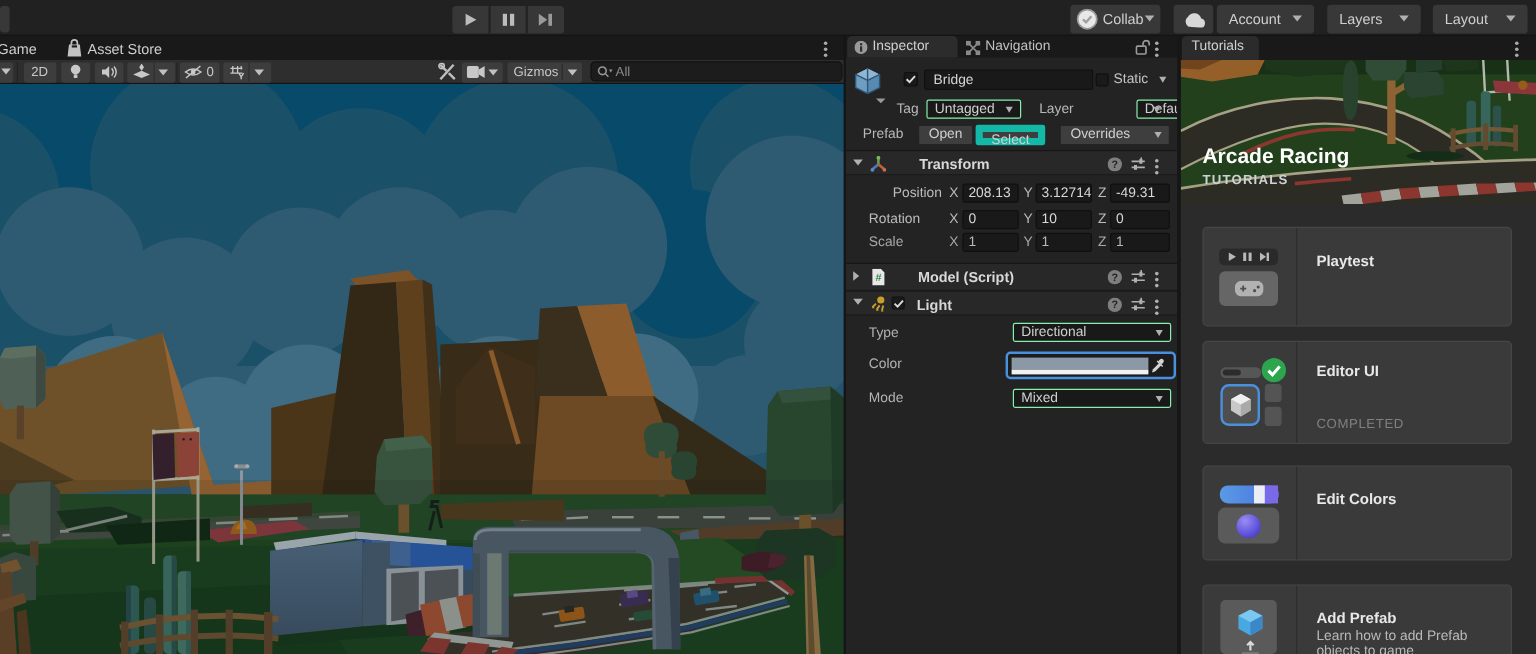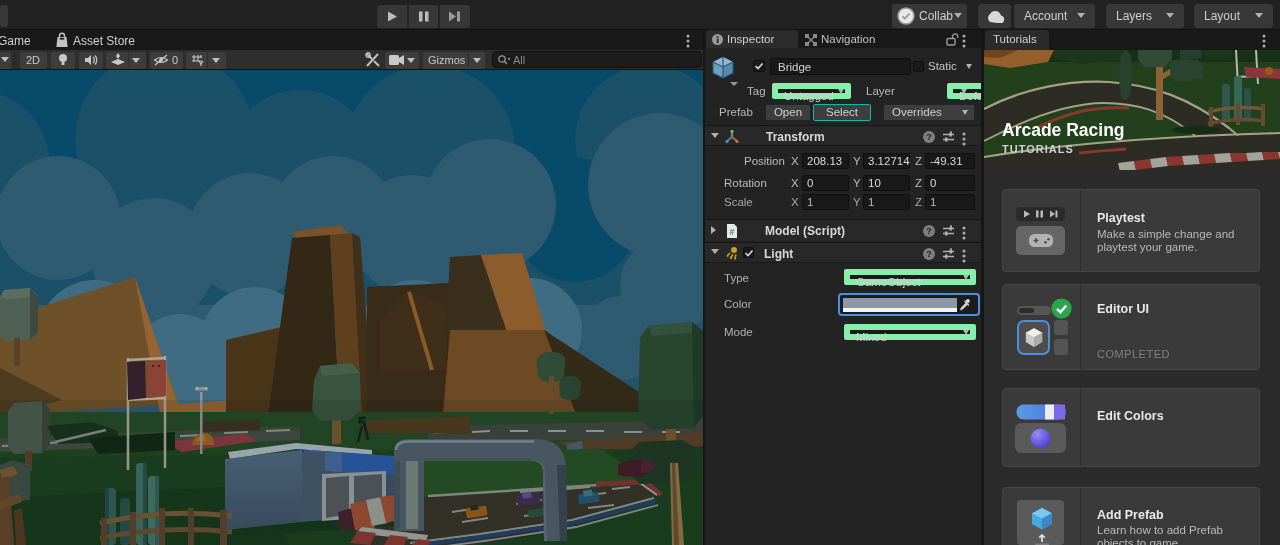--- a/index.html
+++ b/index.html
@@ -3,21 +3,21 @@
 <meta charset="utf-8">
 <style>
 * { margin:0; padding:0; box-sizing:border-box; }
 html,body { width:1280px; height:545px; overflow:hidden; background:#212121; font-family:"Liberation Sans", sans-serif; -webkit-font-smoothing:antialiased; }
 #root { position:relative; width:1280px; height:545px; }
 .abs { position:absolute; }
 .btn { position:absolute; background:#383838; border-radius:3px; }
 .txt { position:absolute; color:#c8c8c8; font-size:12px; white-space:nowrap; }
 .arrow { width:0; height:0; border-left:4px solid transparent; border-right:4px solid transparent; border-top:5px solid #b0b0b0; position:absolute; }
 .field { position:absolute; background:#191919; border:1px solid #101010; border-radius:2px; color:#d8d8d8; font-size:11.5px; }
-.ddown { position:absolute; background:#191919; border:6px solid #86efac; border-radius:2px; color:#cfcfcf; font-size:11.5px; }
+.ddown { position:absolute; background:#191919; border:1px solid #86efac; border-radius:2px; color:#cfcfcf; font-size:11.5px; }
 </style>
 </head>
 <body>
 <div id="root">
 
 <div class="abs" style="left:0;top:0;width:1280px;height:30px;background:#212121;border-bottom:1px solid #131313;"></div>
 <div class="btn" style="left:0;top:5px;width:8px;height:22px;"></div>
 
 <div class="btn" style="left:377px;top:5px;width:93px;height:23px;border-radius:3px;background:#373737;"></div>
 <div class="abs" style="left:407px;top:5px;width:2px;height:23px;background:#242424;"></div>
@@ -436,21 +436,21 @@
       <span style="position:absolute;left:6px;top:1px;">Untagged</span>
     </div>
 <div class="arrow" style="left:838px;top:89px;border-left-width:3.5px;border-right-width:3.5px;"></div>
 <div class="txt" style="left:866px;top:85px;font-size:11.5px;color:#b8b8b8;text-align:center;">Layer</div>
 <div class="ddown" style="left:907px;top:83px;width:68px;height:16px;margin-left:40px;">
       <span style="position:absolute;left:6px;top:1px;">Default</span>
     </div>
 <div class="arrow" style="left:961px;top:89px;border-left-width:3.5px;border-right-width:3.5px;"></div>
 <div class="txt" style="left:719px;top:106px;font-size:11.5px;color:#b8b8b8;">Prefab</div>
 <div class="abs" style="left:765px;top:104px;width:46px;height:17px;background:#3e3e3e;border:1px solid #242424;border-radius:2px;color:#d0d0d0;font-size:11.5px;text-align:center;line-height:15px;">Open</div>
-<div class="abs" style="left:813px;top:104px;width:58px;height:17px;background:#3e3e3e;border:1px solid #14b8a6;border-radius:2px;color:#d0d0d0;font-size:11.5px;text-align:center;line-height:15px;">Select</div>
+<div class="abs" style="left:813px;top:104px;width:58px;height:17px;background:#3e3e3e;border:6px solid #14b8a6;border-radius:2px;color:#d0d0d0;font-size:11.5px;text-align:center;line-height:15px;">Select</div>
 <div class="abs" style="left:883px;top:104px;width:92px;height:17px;background:#3e3e3e;border:1px solid #242424;border-radius:2px;color:#d0d0d0;font-size:11.5px;">
       <span style="position:absolute;left:8px;top:1px;">Overrides</span>
     </div>
 <div class="arrow" style="left:962px;top:110px;border-left-width:3.5px;border-right-width:3.5px;"></div>
 
 <div class="abs" style="left:705px;top:125px;width:276px;height:21px;background:#282828;border-top:1px solid #161616;border-bottom:1px solid #1b1b1b;"></div>
 <div class="arrow" style="left:711px;top:133px;border-left-width:4px;border-right-width:4px;"></div>
 <svg class="abs" style="left:725px;top:130px;" width="14" height="14" viewBox="0 0 14 14">
   <path d="M7 7 L7 1" stroke="#6a9955" stroke-width="2.2"></path>
   <path d="M7 7 L2 11" stroke="#4a7ab5" stroke-width="2.2"></path>
@@ -562,21 +562,21 @@
   <path d="M9 0 v2" stroke="#b0b0b0" stroke-width="1.3"></path>
 </svg>
 <svg class="abs" style="left:962px;top:249px;" width="4" height="14" viewBox="0 0 4 14">
       <circle cx="2" cy="2" r="1.5" fill="#b0b0b0"></circle>
       <circle cx="2" cy="7" r="1.5" fill="#b0b0b0"></circle>
       <circle cx="2" cy="12" r="1.5" fill="#b0b0b0"></circle>
     </svg>
 
 <div class="txt" style="left:724px;top:272px;font-size:11.5px;color:#b2b2b2;">Type</div>
 <div class="ddown" style="left:844px;top:269px;width:132px;height:16px;">
-      <span style="position:absolute;left:6px;top:1px;">GameObject</span>
+      <span style="position:absolute;left:6px;top:1px;">Directional</span>
     </div>
 <div class="arrow" style="left:963px;top:275px;border-left-width:3.5px;border-right-width:3.5px;"></div>
 <div class="txt" style="left:724px;top:298px;font-size:11.5px;color:#b2b2b2;">Color</div>
 <div class="abs" style="left:838px;top:293px;width:142px;height:23px;border:2px solid #4a90e0;border-radius:4px;background:#1c1c1c;"></div>
 <div class="abs" style="left:843px;top:298px;width:114px;height:10px;background:#8b98a5;"></div>
 <div class="abs" style="left:843px;top:308px;width:114px;height:4px;background:#f2f2f2;"></div>
 <svg class="abs" style="left:958px;top:297px;" width="15" height="15" viewBox="0 0 15 15">
   <path d="M2 13.5 L2.8 10.8 L8 5.6 L9.8 7.4 L4.6 12.6 Z" fill="#d4d4d4"></path>
   <path d="M7.2 4 L8.6 2.6 a1.9 1.9 0 0 1 2.7 2.7 L9.9 6.7 Z" fill="#d4d4d4"></path>
   <path d="M6.3 3.9 l4.6 4.6" stroke="#d4d4d4" stroke-width="1.2"></path>
@@ -673,21 +673,20 @@
       <rect x="35.5" y="0.5" width="2" height="7" fill="#b8b8b8"></rect>
 </svg>
 <div class="abs" style="left:1016px;top:226px;width:49px;height:29px;background:#666666;border-radius:5px;"></div>
 <svg class="abs" style="left:1029px;top:234px;" width="24" height="13" viewBox="0 0 24 13">
   <rect x="0" y="0" width="24" height="13" rx="5.5" fill="#b2b2b2"></rect>
   <path d="M4.5 6.5 h5 M7 4 v5" stroke="#4e4e4e" stroke-width="1.5"></path>
   <circle cx="16.5" cy="8.2" r="1.3" fill="#4e4e4e"></circle>
       <circle cx="19.5" cy="5.2" r="1.3" fill="#4e4e4e"></circle>
 </svg>
 <div class="txt" style="left:1097px;top:211px;font-size:12.5px;font-weight:bold;color:#e8e8e8;">Playtest</div>
-<div class="txt" style="left:1097px;top:228px;font-size:11.5px;color:#bababa;line-height:13px;">Make a simple change and<br>playtest your game.</div>
 
 <div class="abs" style="left:1002px;top:284px;width:258px;height:86px;background:#3a3a3a;border:1px solid #464646;border-radius:4px;"></div>
 <div class="abs" style="left:1080px;top:285px;width:1px;height:84px;background:#2d2d2d;"></div>
 <div class="abs" style="left:1017px;top:306px;width:34px;height:9px;background:#565656;border-radius:4.5px;"></div>
 <div class="abs" style="left:1019px;top:308px;width:15px;height:5px;background:#2c2c2c;border-radius:2.5px;"></div>
 <div class="abs" style="left:1054px;top:320px;width:13.5px;height:14.5px;background:#545454;border-radius:3px;"></div>
 <div class="abs" style="left:1054px;top:338.5px;width:13.5px;height:16.5px;background:#545454;border-radius:3px;"></div>
 <div class="abs" style="left:1017px;top:320px;width:33px;height:35px;background:#4e4e4e;border:2.5px solid #4a90e0;border-radius:7px;"></div>
 <svg class="abs" style="left:1025px;top:328px;" width="18" height="20" viewBox="0 0 22 24">
   <polygon points="11,0 21,5.5 21,17 11,23 1,17 1,5.5" fill="#c8c8c8"></polygon>

